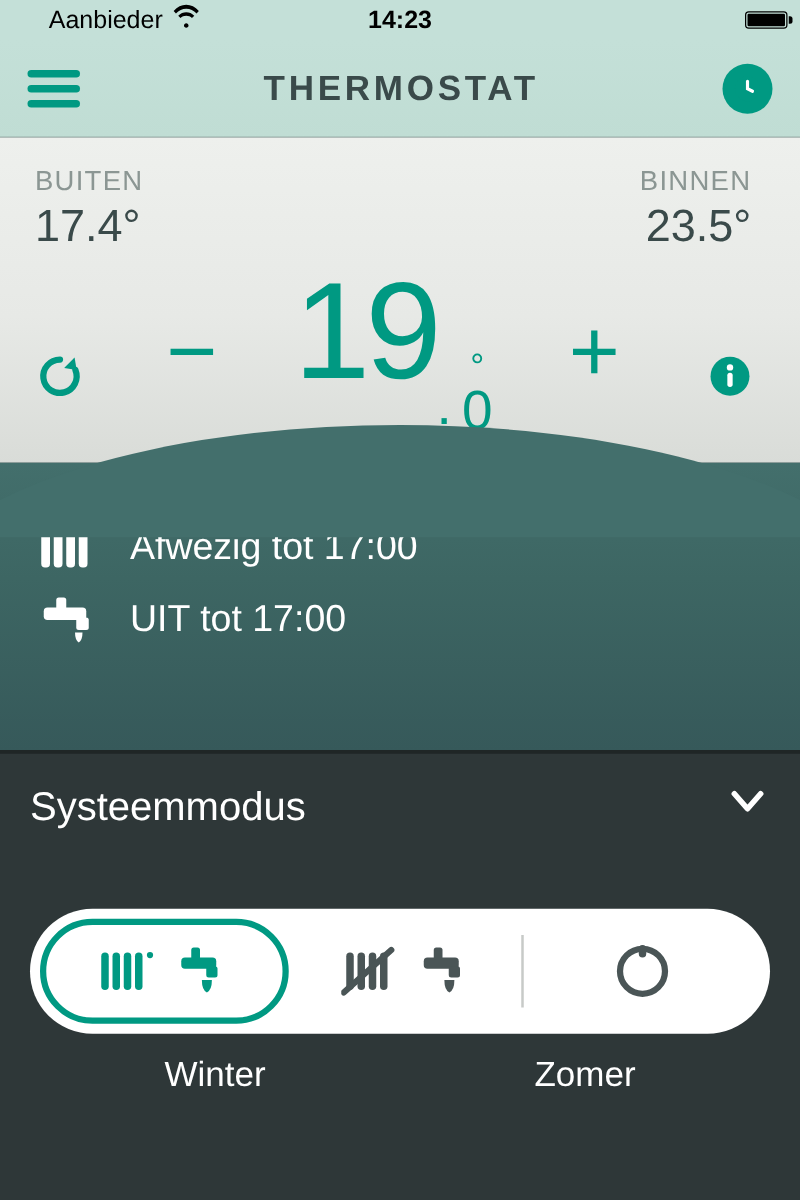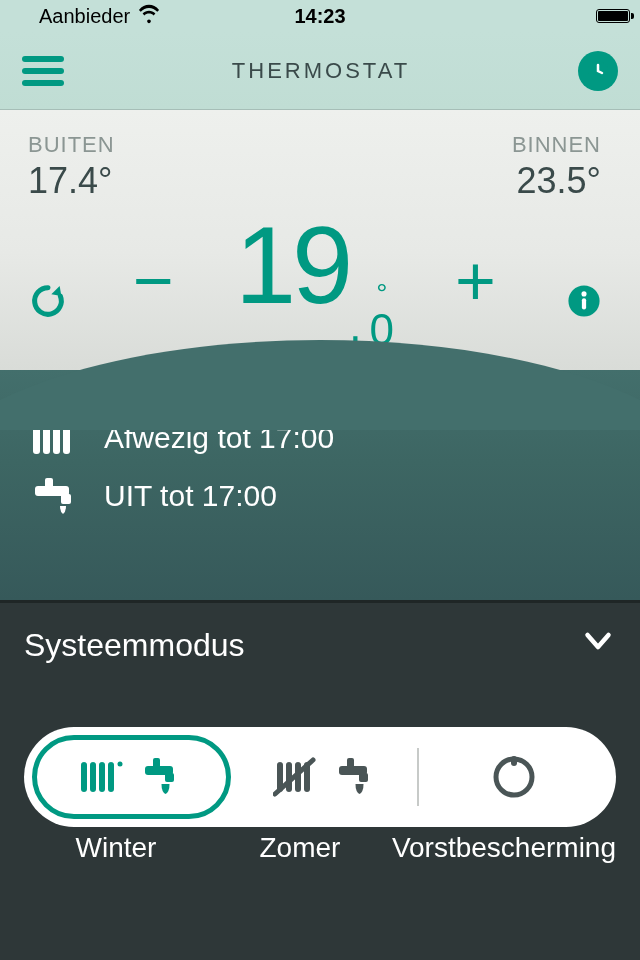--- a/index.html
+++ b/index.html
@@ -31,21 +31,21 @@
     height: 78px;
     background: linear-gradient(#c4e0d8, #c0ddd4);
     display: flex;
     align-items: center;
     justify-content: space-between;
     padding: 0 22px;
     border-bottom: 1px solid rgba(0,0,0,0.15);
   }
   .menu-icon { width: 42px; height: 42px; display:flex; flex-direction:column; justify-content:space-between; padding:6px 0; cursor:pointer;}
   .menu-icon div { height:6px; background:#009982; border-radius:3px; }
-  .header-title { font-size: 22px; letter-spacing: 3px; color:#3a4a4a; font-weight:400; }
+  .header-title { font-size: 28px; letter-spacing: 3px; color:#3a4a4a; font-weight:700; }
   .clock-btn { width:40px; height:40px; border-radius:50%; background:#009982; display:flex; align-items:center; justify-content:center; cursor:pointer;}
   .clock-btn svg { width:24px; height:24px; }
 
   
   .temp-panel {
     position: relative;
     height: 260px;
     background: linear-gradient(#eef0ed 0%, #e7e9e6 55%, #d9dcd8 100%);
     padding: 22px 39px 0 28px;
     overflow: visible;
@@ -84,21 +84,21 @@
 
   
   .mode-panel { background:#2e3738; padding: 20px 24px 30px 24px; height: 360px; border-top: 3px solid #1f2626;}
   .mode-head { display:flex; justify-content:space-between; align-items:center; color:#fff; font-size:32px; font-weight:500; margin-bottom:60px; cursor:pointer;}
   .mode-head svg { width:36px; height:36px; }
   .mode-pill { background:#fff; border-radius:60px; height:100px; display:flex; align-items:center; position:relative; padding:8px;}
   .mode-seg { flex:1; display:flex; align-items:center; justify-content:center; gap:14px; height:100%; cursor:pointer; position:relative;}
   .mode-seg.sel { border:5px solid #009982; border-radius:50px; }
   .mode-seg svg { height:46px; }
   .mode-seg.mid::after { content:""; position:absolute; right:0; top:15%; height:70%; width:2px; background:#c7cac8;}
-  .mode-labels { display:flex; margin-top:4px; color:#fff; font-size:28px; text-align:center;}
+  .mode-labels { display:flex; margin-top:16px; color:#fff; font-size:28px; text-align:center;}
   .mode-labels div { flex:1; line-height:1.2; }
 </style>
 </head>
 <body>
 
 <div class="statusbar">
   <div class="left">
     <span>Aanbieder</span>
     <span class="wifi-icon">
       <svg viewBox="0 0 24 24">
@@ -245,15 +245,14 @@
       <svg viewBox="0 0 46 46" width="46">
         <circle cx="23" cy="23" r="18" fill="none" stroke="#4a5556" stroke-width="5"></circle>
         <rect x="20" y="2" width="6" height="10" rx="3" fill="#4a5556"></rect>
       </svg>
     </div>
   </div>
 
   <div class="mode-labels">
     <div>Winter</div>
     <div>Zomer</div>
-    <div>Vorstbescherming</div>
   </div>
 </div>
 
 </body></html>

